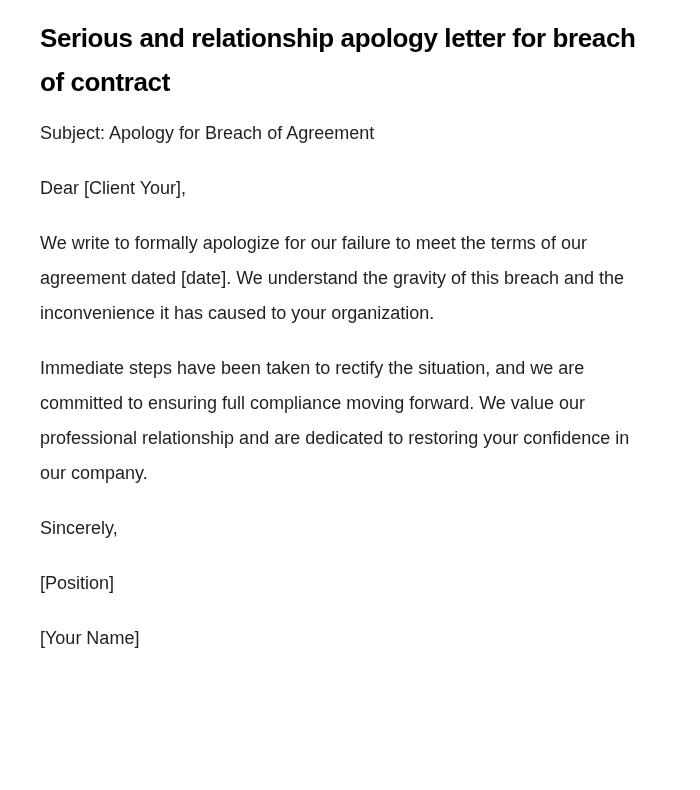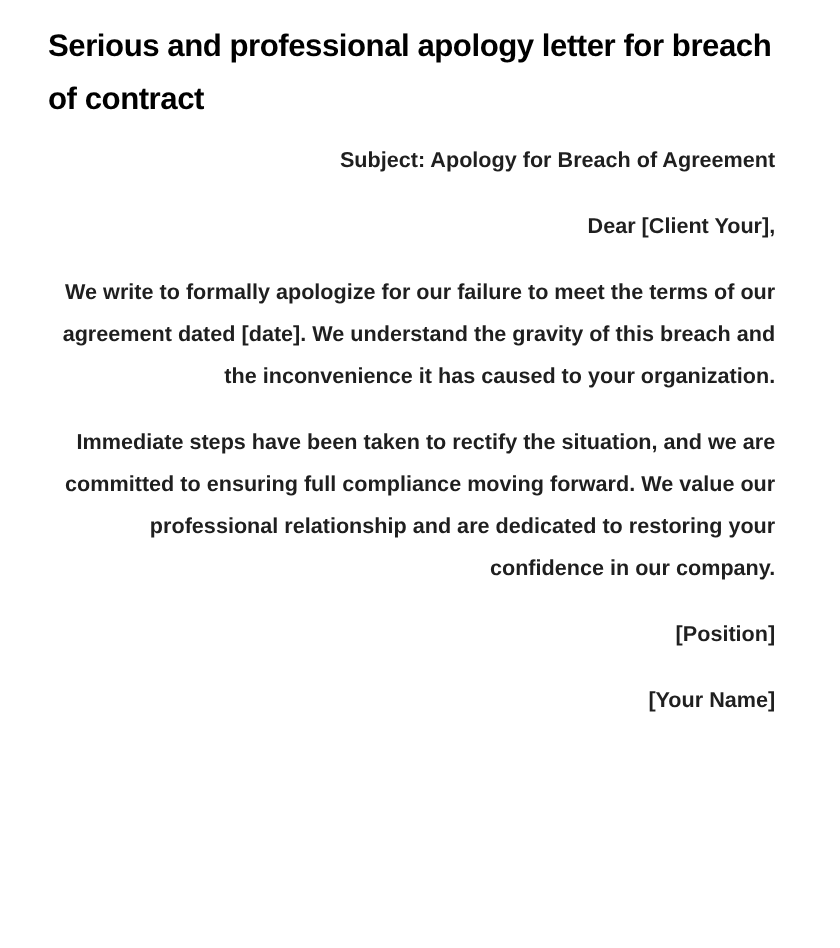--- a/index.html
+++ b/index.html
@@ -28,39 +28,39 @@
     line-height: 44px;
     font-weight: 700;
     letter-spacing: -0.4px;
     color: #000000;
   }
   p.letter-line,
   p.letter-paragraph {
     margin: 0 0 20px 0;
     font-size: 18px;
     line-height: 35px;
-    font-weight: 700;
+    font-weight: 400;
     color: #1f1f1f;
-    text-align: right;
   }
 </style>
 </head>
 <body>
 
 <article class="letter">
   <div class="letter-inner">
-    <h1 class="letter-title">Serious and professional apology letter for breach of contract</h1>
+    <h1 class="letter-title">Serious and relationship apology letter for breach of contract</h1>
 
     <p class="letter-line">Subject: Apology for Breach of Agreement</p>
 
     <p class="letter-line">Dear [Client Your],</p>
 
     <p class="letter-paragraph">We write to formally apologize for our failure to meet the terms of our agreement dated [date]. We understand the gravity of this breach and the inconvenience it has caused to your organization.</p>
 
     <p class="letter-paragraph">Immediate steps have been taken to rectify the situation, and we are committed to ensuring full compliance moving forward. We value our professional relationship and are dedicated to restoring your confidence in our company.</p>
 
+    <p class="letter-line">Sincerely,</p>
 
     <p class="letter-line">[Position]</p>
 
     <p class="letter-line">[Your Name]</p>
 
   </div>
 </article>
 
 </body></html>

